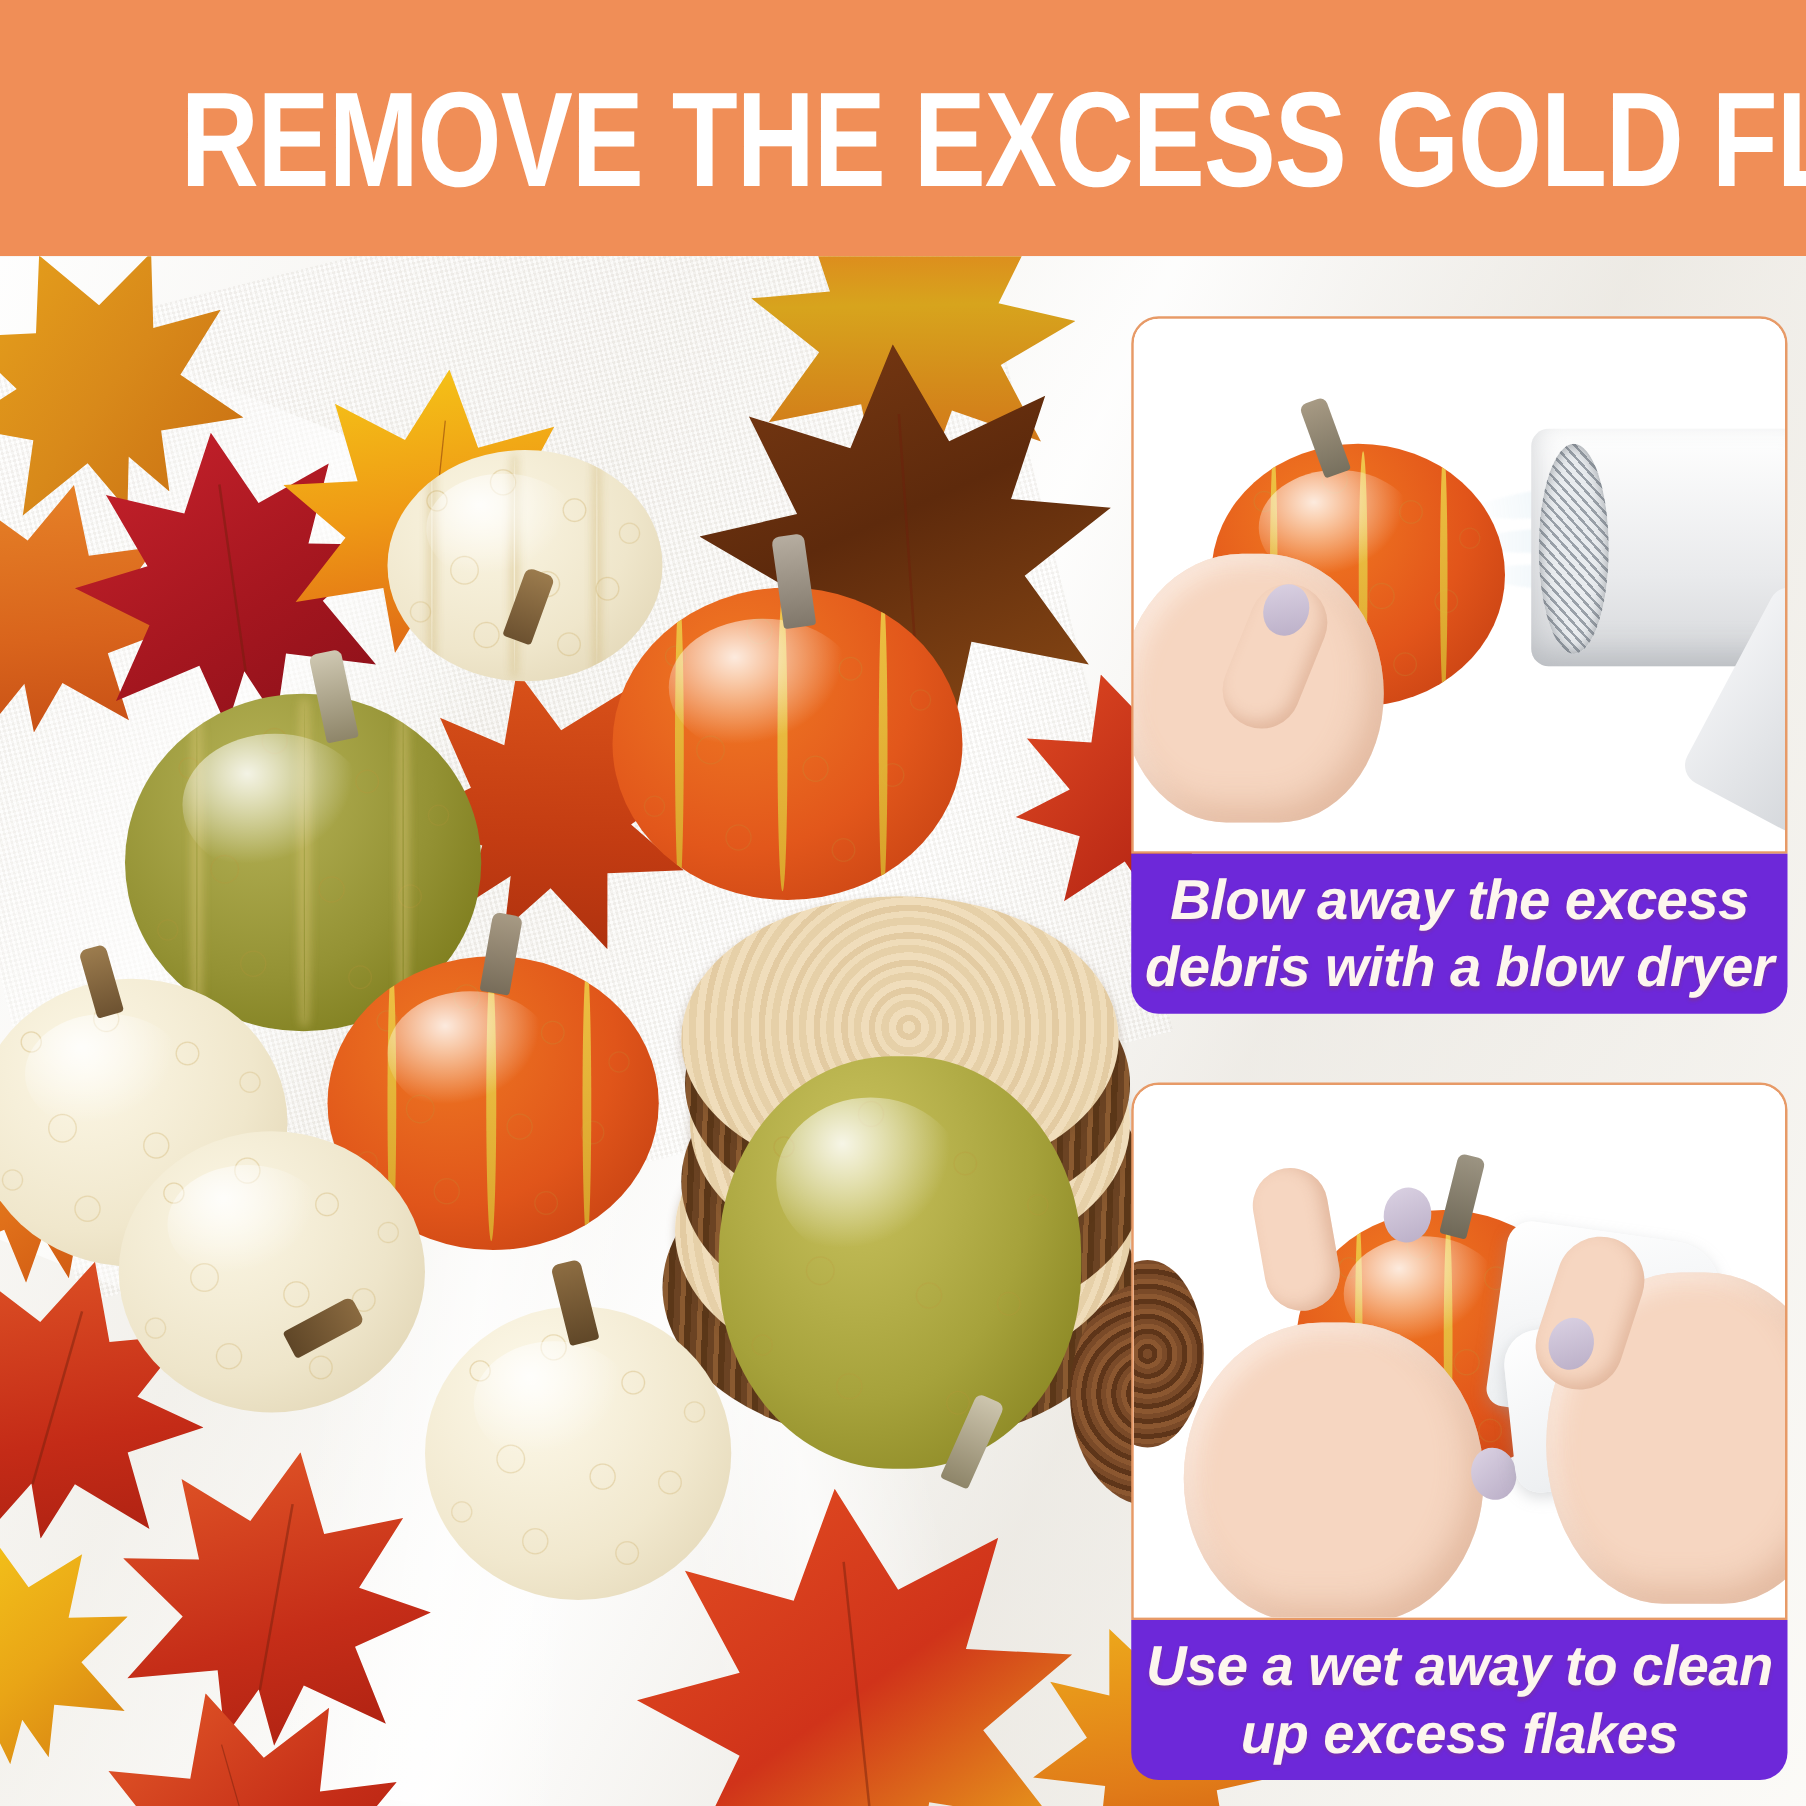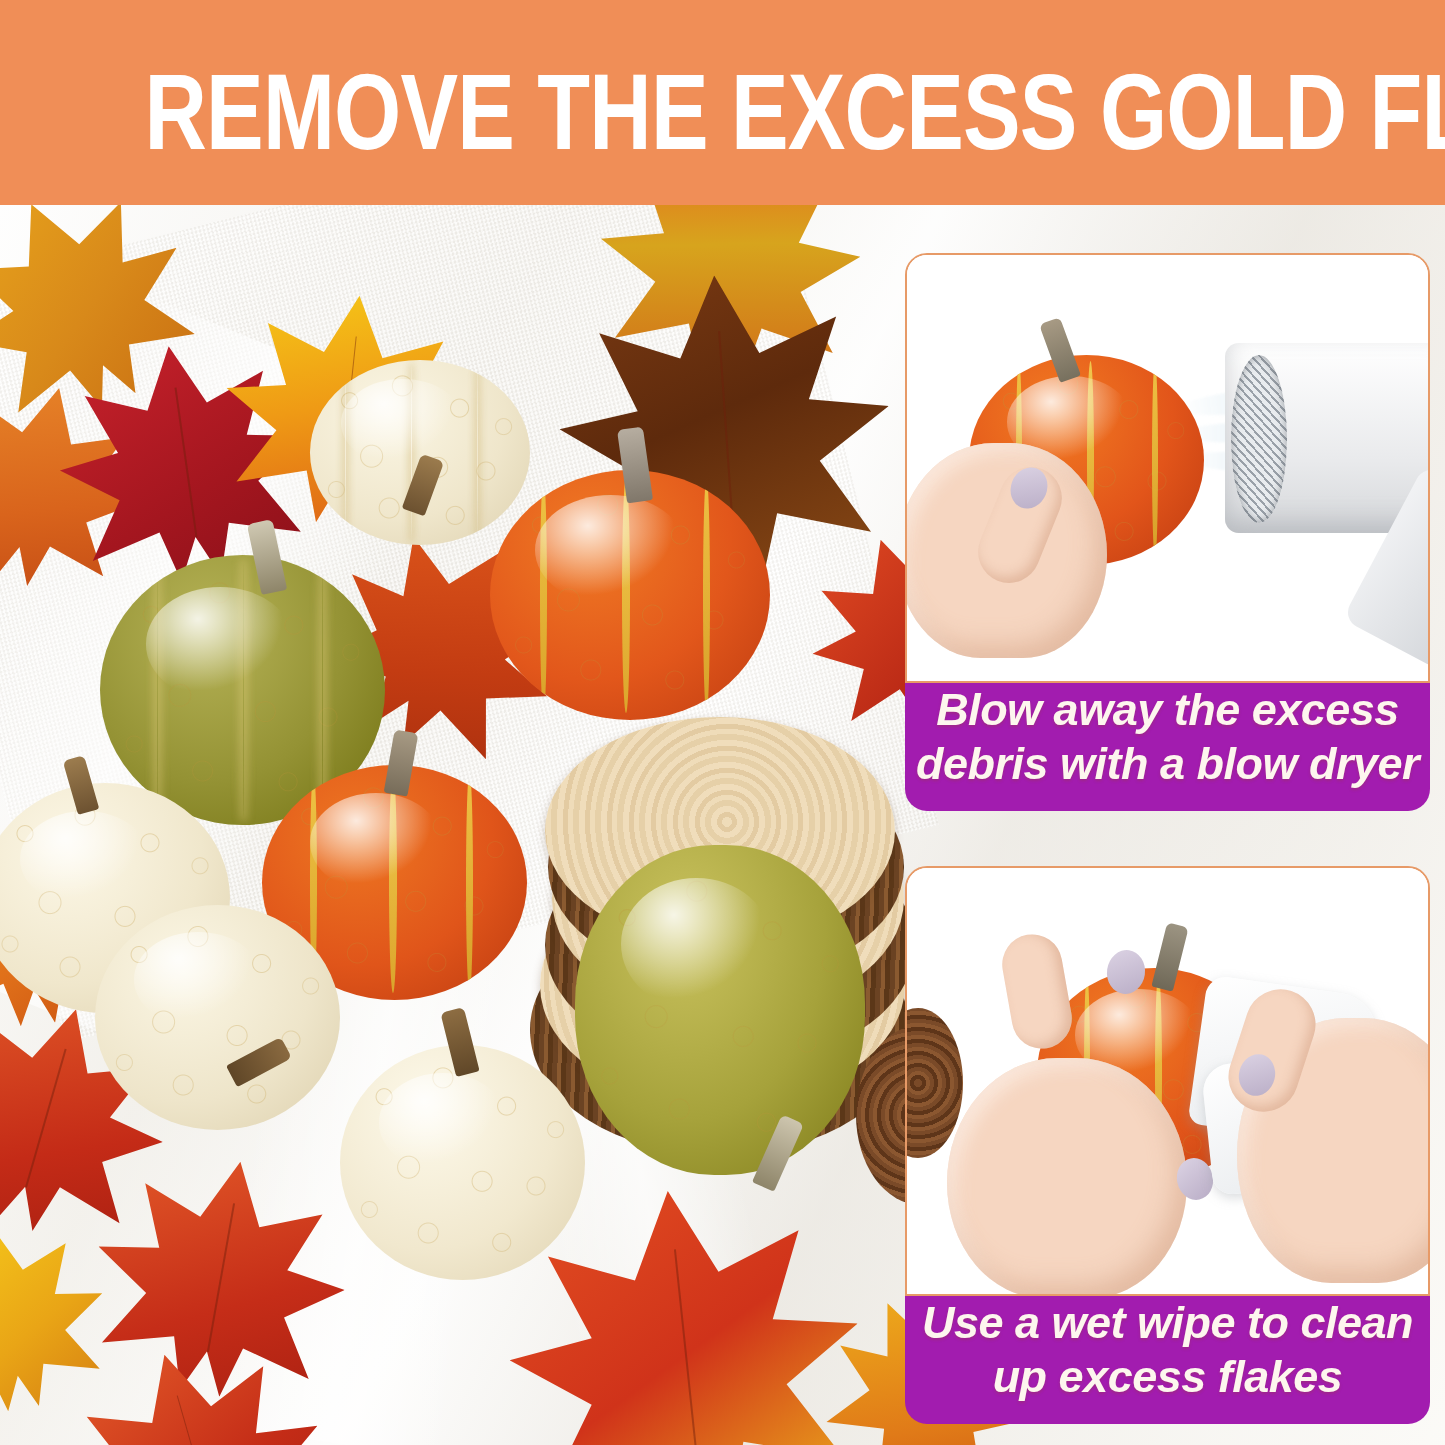--- a/index.html
+++ b/index.html
@@ -61,22 +61,22 @@
       background:repeating-radial-gradient(circle at 52% 46%,
         #efdcb9 0 5px,#e3cba2 5px 10px,#f0ddbb 10px 16px,#e6d0a8 16px 22px);
       box-shadow:0 3px 8px rgba(90,60,30,.25);}
   .bark{position:absolute;border-radius:50%;
       background:repeating-linear-gradient(92deg,#6b4323 0 5px,#8a5a30 5px 9px,#5b3718 9px 14px);}
 
   
   .inset{position:absolute;background:#ffffff;border:2px solid #e79a67;
       border-radius:22px 22px 0 0;overflow:hidden;box-sizing:border-box;}
   .inset-photo{position:absolute;inset:0;background:#ffffff;overflow:hidden;}
-  .caption{position:absolute;background:#a21caf;border-radius:0 0 22px 22px;
-      box-sizing:border-box;display:flex;justify-content:center;}
+  .caption{position:absolute;background:#6d28d9;border-radius:0 0 22px 22px;
+      box-sizing:border-box;display:flex;align-items:center;justify-content:center;}
   .caption span{display:block;color:#fdf6ee;font-style:italic;font-weight:700;
       font-size:45px;line-height:54px;text-align:center;letter-spacing:-.5px;
       text-shadow:0 2px 3px rgba(150,70,25,.25);font-family:"Liberation Sans",sans-serif;}
 
   
   .hand{position:absolute;background:#f6d6c1;border-radius:46% 46% 40% 40%/52% 52% 48% 48%;
       box-shadow:inset -10px -12px 26px rgba(205,150,120,.45), inset 8px 8px 18px rgba(255,245,238,.7);}
   .finger{position:absolute;background:#f6d6c1;border-radius:50px;
       box-shadow:inset -6px -4px 12px rgba(203,148,118,.45);}
   .nail{position:absolute;background:linear-gradient(150deg,#dcd3e4,#b9adc6);border-radius:50%;}
@@ -312,16 +312,16 @@
       <div class="wipe" style="left:290px;top:118px;width:175px;height:150px;border-radius:20px 40px 24px 14px;transform:rotate(8deg);"></div>
       <div class="wipe" style="left:300px;top:190px;width:160px;height:130px;border-radius:28px 16px 30px 20px;transform:rotate(-6deg);"></div>
 
       <div class="hand" style="left:330px;top:150px;width:235px;height:265px;"></div>
       <div class="finger" style="left:330px;top:120px;width:70px;height:125px;transform:rotate(18deg);"></div>
       <div class="nail" style="left:332px;top:186px;width=36px;width:36px;height:42px;transform:rotate(14deg);"></div>
     </div>
   </div>
 
   <div class="caption" style="left:905px;top:1296px;width:525px;height:128px;">
-    <span>Use a wet wipe to clean up excess flakes</span>
+    <span>Use a wet away to clean up excess flakes</span>
   </div>
 
 </div>
 
 </body></html>

